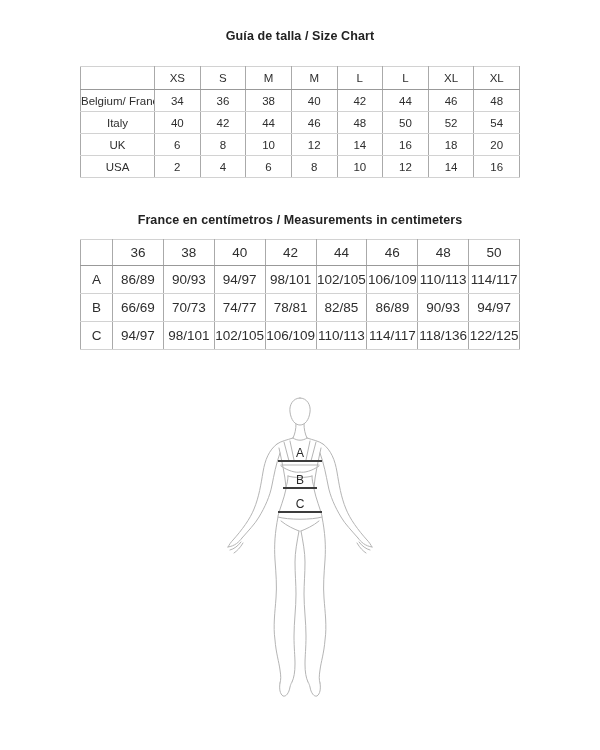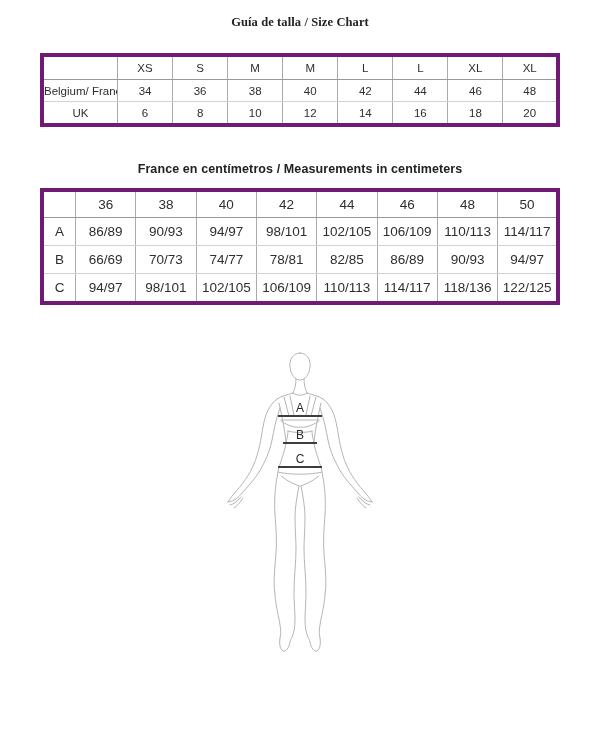--- a/index.html
+++ b/index.html
@@ -10,29 +10,29 @@
     color: #2e2e2e;
     overflow: hidden;
   }
   .title {
     text-align: center;
     font-size: 12.5px;
     font-weight: 700;
     color: #222222;
     letter-spacing: 0.1px;
   }
-  #title-size-chart { padding-top: 15px; font-family: Liberation Serif, serif; }
+  #title-size-chart { padding-top: 29px; }
   #title-measurements { margin-top: 35px; }
 
   table {
     border-collapse: collapse;
     table-layout: fixed;
-    width: 520px;
+    width: 440px;
     margin: 0 auto;
-    border: 4px solid #701a75;
+    border: 1px solid #701a75;
   }
   th, td {
     border: 1px solid;
     border-color: #d2d2d2 #aaaaaa; 
     text-align: center;
     vertical-align: middle;
     font-weight: 400;
     padding: 0;
     overflow: hidden;
     white-space: nowrap;
@@ -86,30 +86,52 @@
         <td>34</td>
         <td>36</td>
         <td>38</td>
         <td>40</td>
         <td>42</td>
         <td>44</td>
         <td>46</td>
         <td>48</td>
       </tr>
       <tr>
+        <th>Italy</th>
+        <td>40</td>
+        <td>42</td>
+        <td>44</td>
+        <td>46</td>
+        <td>48</td>
+        <td>50</td>
+        <td>52</td>
+        <td>54</td>
+      </tr>
+      <tr>
         <th>UK</th>
         <td>6</td>
         <td>8</td>
         <td>10</td>
         <td>12</td>
         <td>14</td>
         <td>16</td>
         <td>18</td>
         <td>20</td>
       </tr>
+      <tr>
+        <th>USA</th>
+        <td>2</td>
+        <td>4</td>
+        <td>6</td>
+        <td>8</td>
+        <td>10</td>
+        <td>12</td>
+        <td>14</td>
+        <td>16</td>
+      </tr>
     </tbody>
   </table>
 
 <div class="title" id="title-measurements">France en centímetros / Measurements in centimeters</div>
 
 <table class="t2">
     <thead>
       <tr>
         <th></th>
         <th>36</th>

